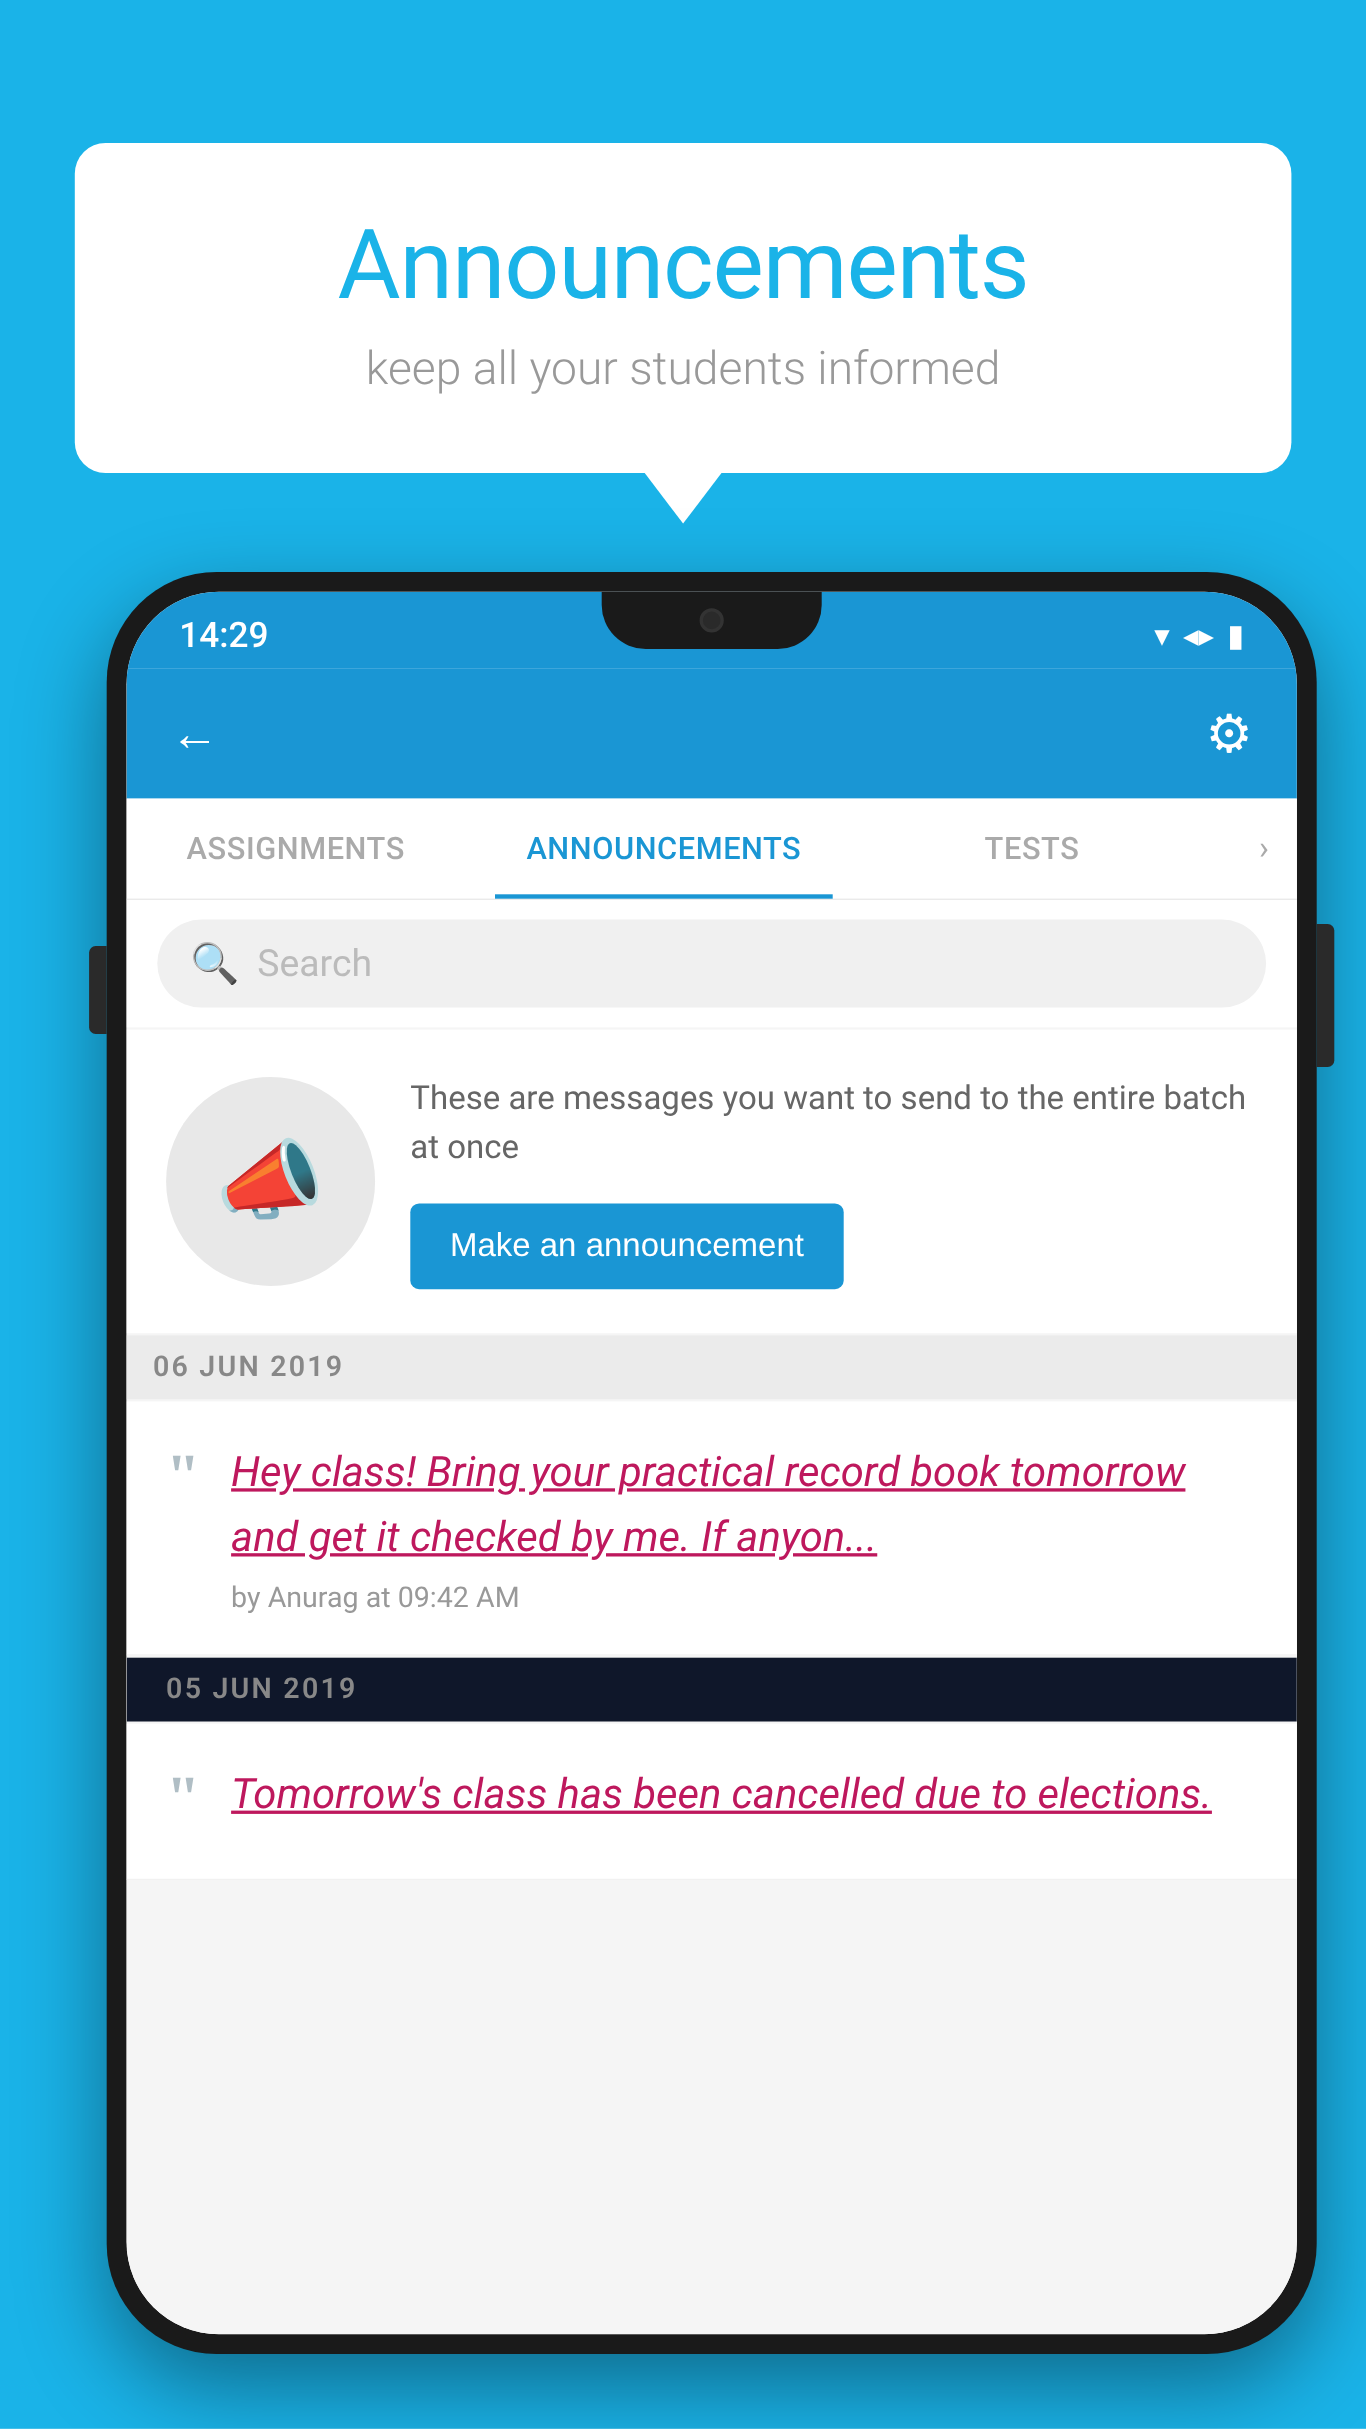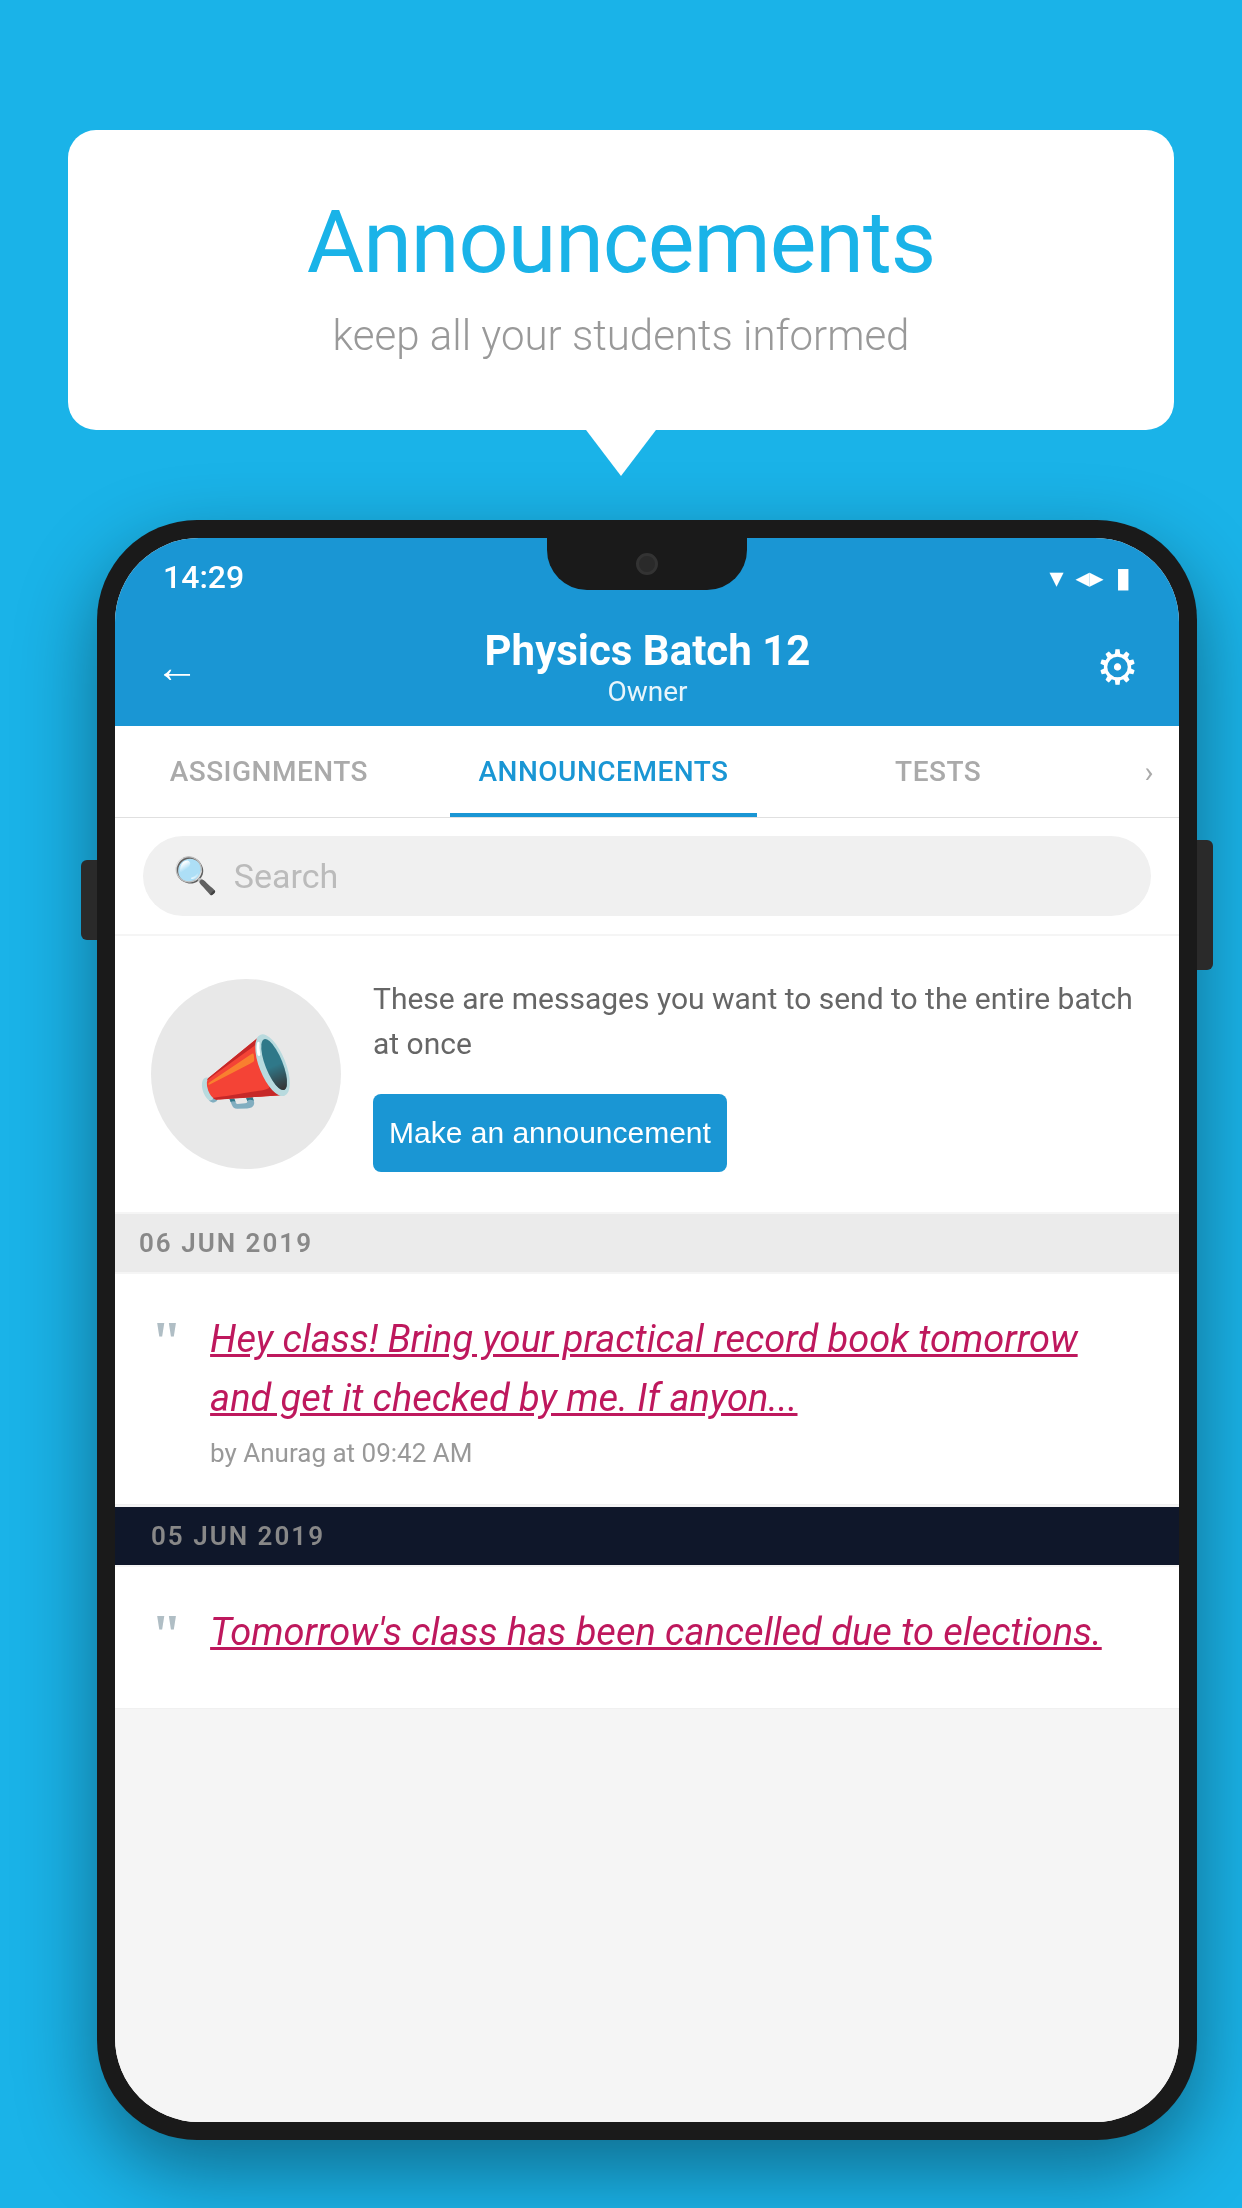--- a/index.html
+++ b/index.html
@@ -309,21 +309,21 @@
       color: #666;
       line-height: 1.5;
       margin-bottom: 28px;
     }
 
     .make-announcement-btn {
       background: #1a96d4;
       color: white;
       border: none;
       border-radius: 8px;
-      padding: 22px 16px;
+      padding: 22px 36px;
       font-size: 30px;
       font-weight: 500;
       cursor: pointer;
       white-space: nowrap;
     }
 
     
     .date-separator {
       background: #ebebeb;
       padding: 14px 24px;
@@ -419,24 +419,20 @@
           <span class="status-time">14:29</span>
           <div class="status-icons">
             <span class="wifi-icon">▾</span>
             <span class="signal-icon">◂▸</span>
             <span class="battery-icon">▮</span>
           </div>
         </div>
 
         <div class="app-header">
           <span class="back-arrow">←</span>
-          <div class="header-center">
-            <div class="header-title">Physics Batch 12</div>
-            <div class="header-subtitle">Owner</div>
-          </div>
           <span class="gear-icon">⚙</span>
         </div>
 
         <div class="tabs-bar">
           <div class="tab-item">
             <span>ASSIGNMENTS</span>
           </div>
           <div class="tab-item active">
             <span>ANNOUNCEMENTS</span>
           </div>

